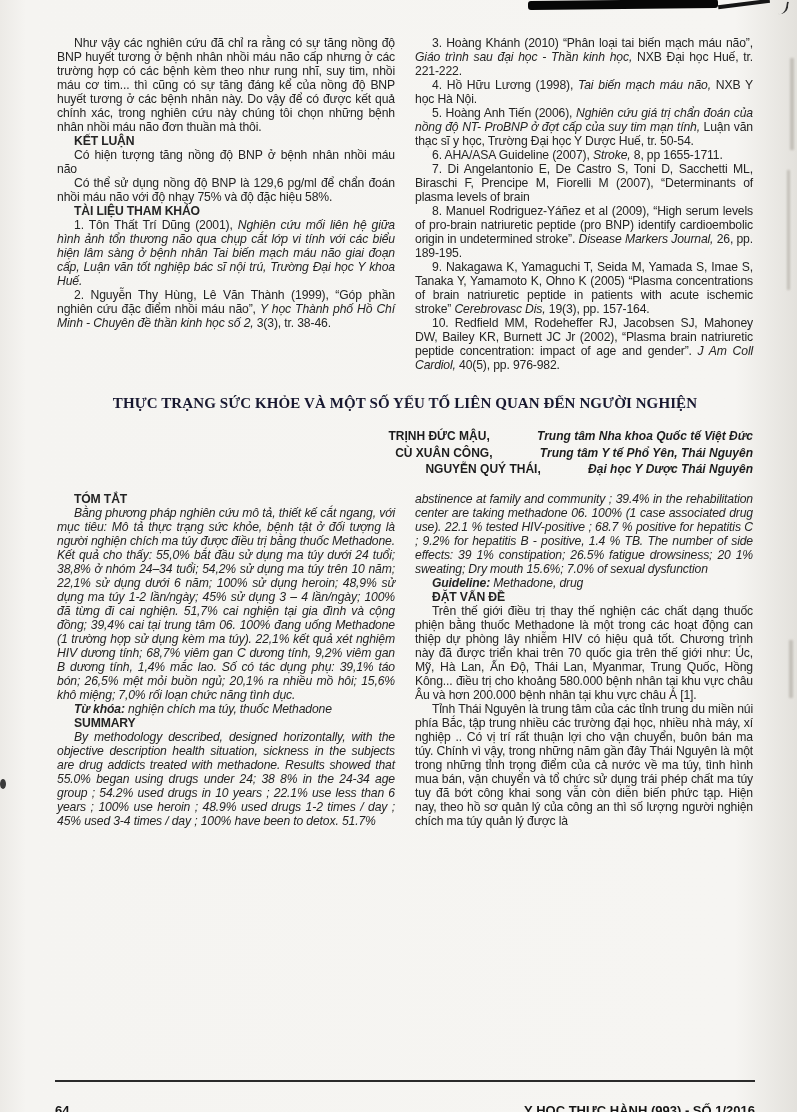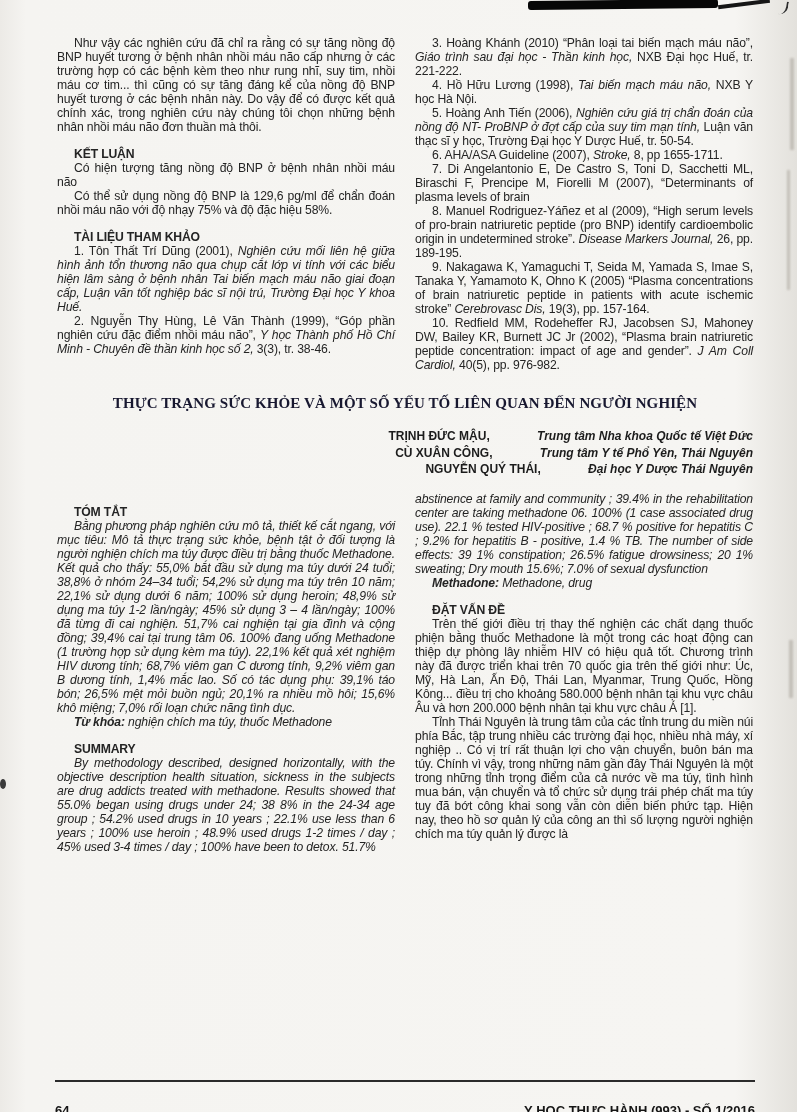--- a/index.html
+++ b/index.html
@@ -10,21 +10,21 @@
     overflow:hidden; color:#242424;
     font-family:"Liberation Sans","DejaVu Sans",sans-serif;
   }
   .content { position:absolute; left:57px; top:36px; width:696px; }
   .two-col { display:flex; gap:20px; }
   .col { width:339px; }
   .para, .heading {
     font-size:12.2px; line-height:14px; letter-spacing:-0.15px;
     text-align:justify; text-indent:17px;
   }
-  .heading { font-weight:700; margin-top:13px; }
+  .heading { font-weight:700; margin-top:0; }
   .it { font-style:italic; }
   b.kw-label { font-style:italic; }
   .no-indent { text-indent:0; }
   .title { margin:18px 2px 12px; text-align:center; font-weight:700;
     font-size:15px; line-height:26px; color:#181830; letter-spacing:0.1px; }
   .title span { display:block;font-family:Liberation Serif, serif; }
   .authors { text-align:right; font-weight:700; font-size:12px;
     line-height:16.5px; margin:0 0 14px 0; color:#1c1c1c; }
   .author-affil { font-style:italic;margin-left:44px; }
   .footer {
@@ -97,21 +97,21 @@
     <section class="two-col">
       <div class="col">
         <p class="heading">TÓM TẮT</p>
         <p class="para it">Bằng phương pháp nghiên cứu mô tả, thiết kế cắt ngang, với mục tiêu: Mô tả thực trạng sức khỏe, bệnh tật ở đối tượng là người nghiện chích ma túy được điều trị bằng thuốc Methadone. Kết quả cho thấy: 55,0% bắt đầu sử dụng ma túy dưới 24 tuổi; 38,8% ở nhóm 24–34 tuổi; 54,2% sử dụng ma túy trên 10 năm; 22,1% sử dụng dưới 6 năm; 100% sử dụng heroin; 48,9% sử dụng ma túy 1-2 lần/ngày; 45% sử dụng 3 – 4 lần/ngày; 100% đã từng đi cai nghiện. 51,7% cai nghiện tại gia đình và cộng đồng; 39,4% cai tại trung tâm 06. 100% đang uống Methadone (1 trường hợp sử dụng kèm ma túy). 22,1% kết quả xét nghiệm HIV dương tính; 68,7% viêm gan C dương tính, 9,2% viêm gan B dương tính, 1,4% mắc lao. Số có tác dụng phụ: 39,1% táo bón; 26,5% mệt mỏi buồn ngủ; 20,1% ra nhiều mồ hôi; 15,6% khô miệng; 7,0% rối loạn chức năng tình dục.</p>
         <p class="para it"><b class="kw-label">Từ khóa: </b><span>nghiện chích ma túy, thuốc Methadone</span></p>
         <p class="heading">SUMMARY</p>
         <p class="para it">By methodology described, designed horizontally, with the objective description health situation, sickness in the subjects are drug addicts treated with methadone. Results showed that 55.0% began using drugs under 24; 38 8% in the 24-34 age group ; 54.2% used drugs in 10 years ; 22.1% use less than 6 years ; 100% use heroin ; 48.9% used drugs 1-2 times / day ; 45% used 3-4 times / day ; 100% have been to detox. 51.7%</p>
       </div>
       <div class="col">
         <p class="para it no-indent">abstinence at family and community ; 39.4% in the rehabilitation center are taking methadone 06. 100% (1 case associated drug use). 22.1 % tested HIV-positive ; 68.7 % positive for hepatitis C ; 9.2% for hepatitis B - positive, 1.4 % TB. The number of side effects: 39 1% constipation; 26.5% fatigue drowsiness; 20 1% sweating; Dry mouth 15.6%; 7.0% of sexual dysfunction</p>
-        <p class="para it"><b class="kw-label">Methadone: </b><span>Methadone, drug</span></p>
+        <p class="para it"><b class="kw-label">Guideline: </b><span>Methadone, drug</span></p>
         <p class="heading">ĐẶT VẤN ĐỀ</p>
         <p class="para">Trên thế giới điều trị thay thế nghiện các chất dạng thuốc phiện bằng thuốc Methadone là một trong các hoạt động can thiệp dự phòng lây nhiễm HIV có hiệu quả tốt. Chương trình này đã được triển khai trên 70 quốc gia trên thế giới như: Úc, Mỹ, Hà Lan, Ấn Độ, Thái Lan, Myanmar, Trung Quốc, Hồng Kông... điều trị cho khoảng 580.000 bệnh nhân tại khu vực châu Âu và hơn 200.000 bệnh nhân tại khu vực châu Á [1].</p>
         <p class="para">Tỉnh Thái Nguyên là trung tâm của các tỉnh trung du miền núi phía Bắc, tập trung nhiều các trường đại học, nhiều nhà máy, xí nghiệp .. Có vị trí rất thuận lợi cho vận chuyển, buôn bán ma túy. Chính vì vậy, trong những năm gần đây Thái Nguyên là một trong những tỉnh trọng điểm của cả nước về ma túy, tình hình mua bán, vận chuyển và tổ chức sử dụng trái phép chất ma túy tuy đã bớt công khai song vẫn còn diễn biến phức tạp. Hiện nay, theo hồ sơ quản lý của công an thì số lượng người nghiện chích ma túy quản lý được là</p>
       </div>
     </section>
 
   </div>
 
   <div class="footer">
     <span>64</span>

